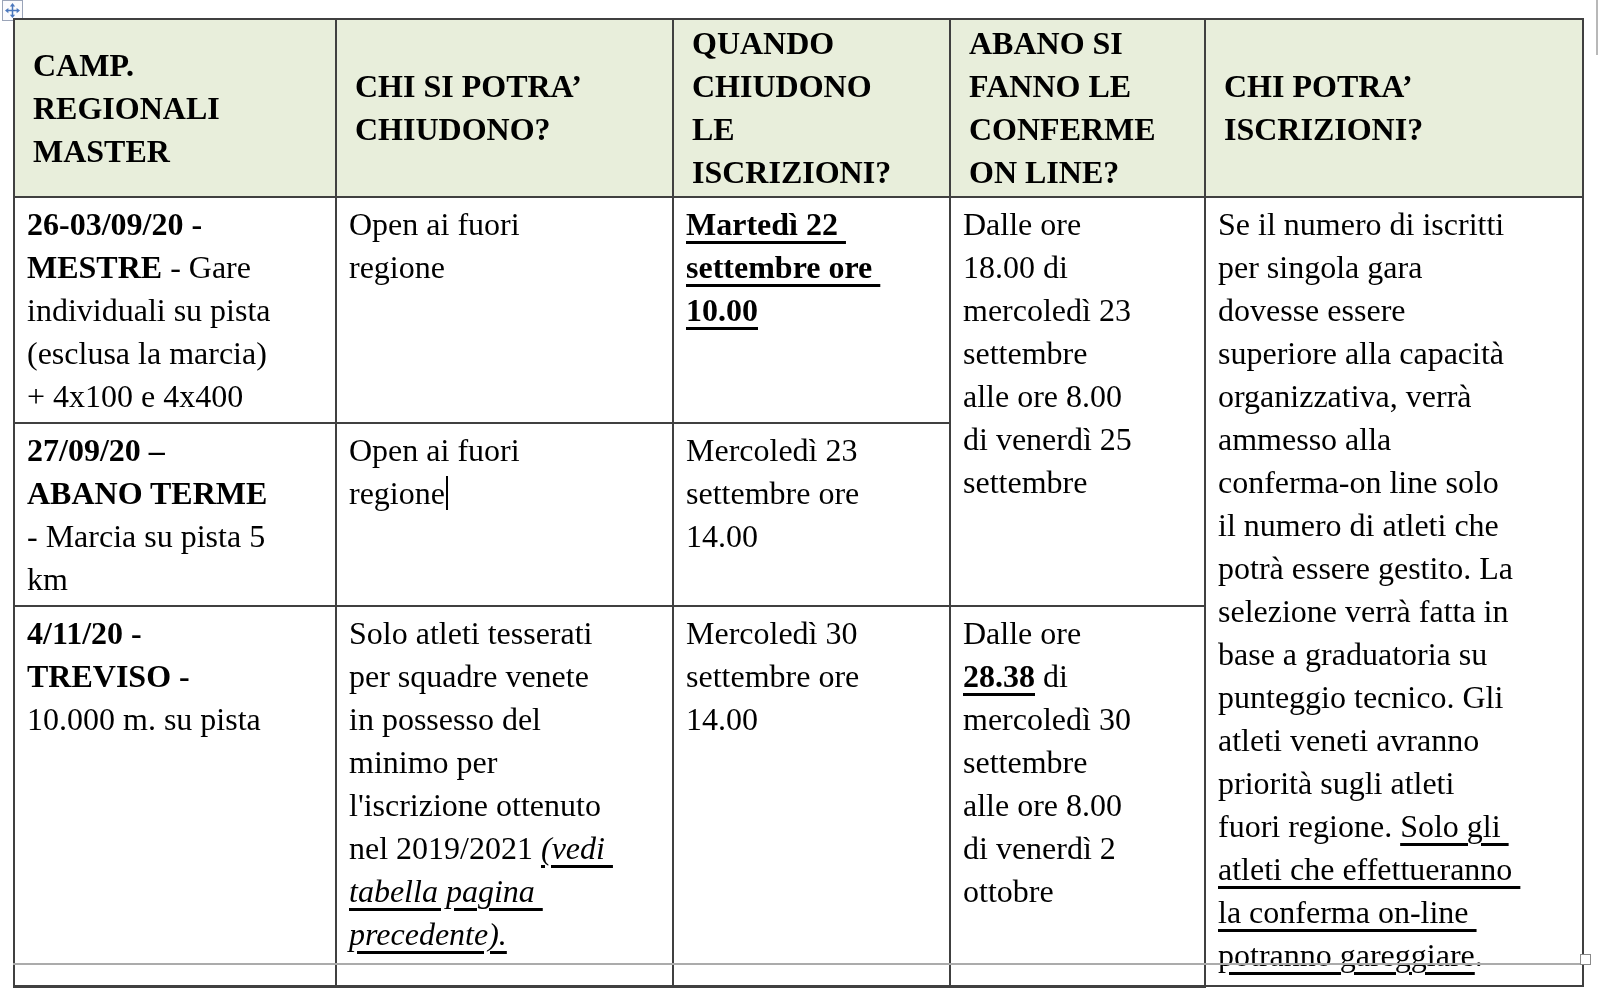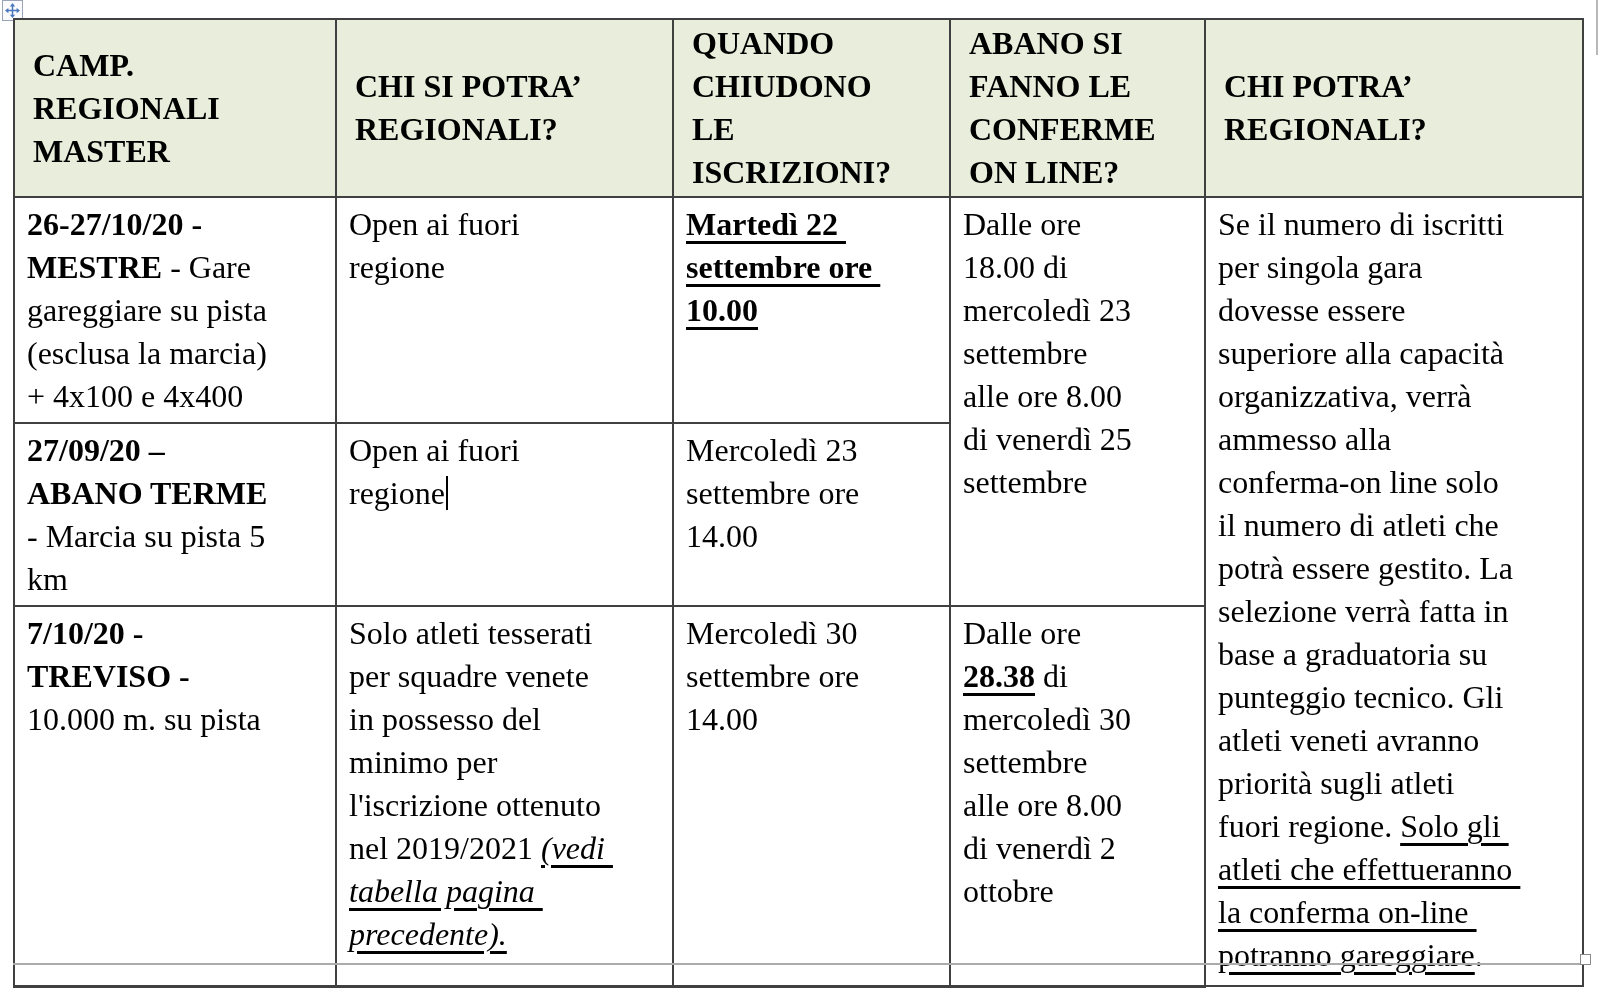--- a/index.html
+++ b/index.html
@@ -105,36 +105,36 @@
     <col style="width:277px">
     <col style="width:255px">
     <col style="width:378px">
   </colgroup>
   <tbody>
     <tr class="h-header">
       <th>CAMP.
 REGIONALI
 MASTER</th>
       <th>CHI SI POTRA’
-REGIONALI?</th>
+CHIUDONO?</th>
       <th>QUANDO
 CHIUDONO
 LE
 ISCRIZIONI?</th>
       <th>ABANO SI
 FANNO LE
 CONFERME
 ON LINE?</th>
       <th>CHI POTRA’
-REGIONALI?</th>
+ISCRIZIONI?</th>
     </tr>
     <tr class="h-r1">
-      <td><span class="b">26-27/10/20 -
+      <td><span class="b">26-03/09/20 -
 MESTRE</span><span> - Gare
-gareggiare su pista
+individuali su pista
 (esclusa la marcia)
 + 4x100 e 4x400</span></td>
       <td><span>Open ai fuori
 regione</span></td>
       <td><span class="b u">Martedì 22 
 settembre ore 
 10.00</span></td>
       <td rowspan="2"><span>Dalle ore
 18.00 di
 mercoledì 23
@@ -166,21 +166,21 @@
 ABANO TERME</span><span>
 - Marcia su pista 5
 km</span></td>
       <td><span><span>Open ai fuori
 regione</span></span><span class="caret"></span></td>
       <td><span>Mercoledì 23
 settembre ore
 14.00</span></td>
     </tr>
     <tr class="h-r3">
-      <td><span class="b">7/10/20 -
+      <td><span class="b">4/11/20 -
 TREVISO -</span><span>
 10.000 m. su pista</span></td>
       <td><span>Solo atleti tesserati
 per squadre venete
 in possesso del
 minimo per
 l'iscrizione ottenuto
 nel 2019/2021 </span><span class="i u">(vedi 
 tabella pagina 
 precedente).</span></td>

